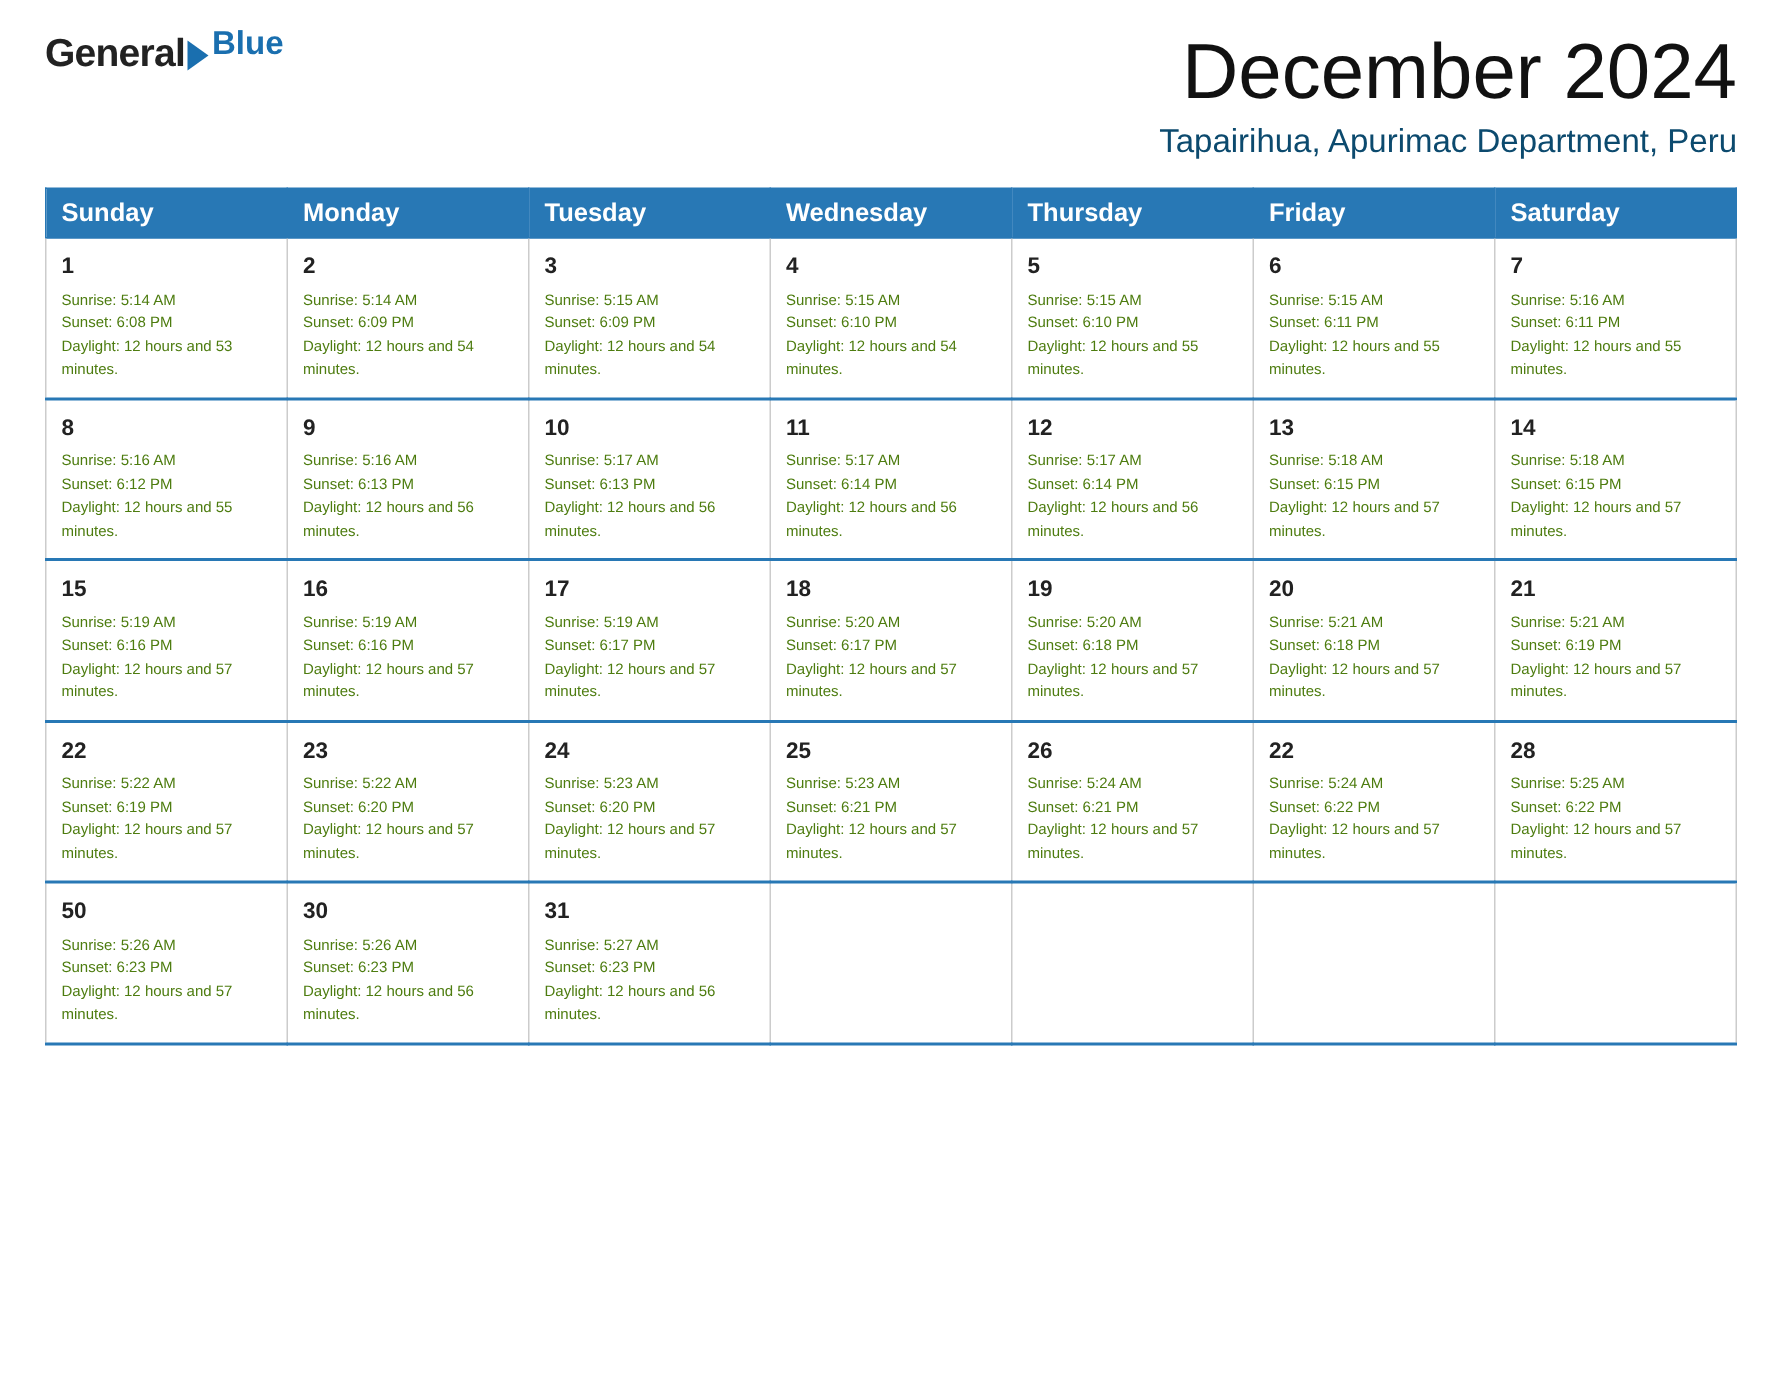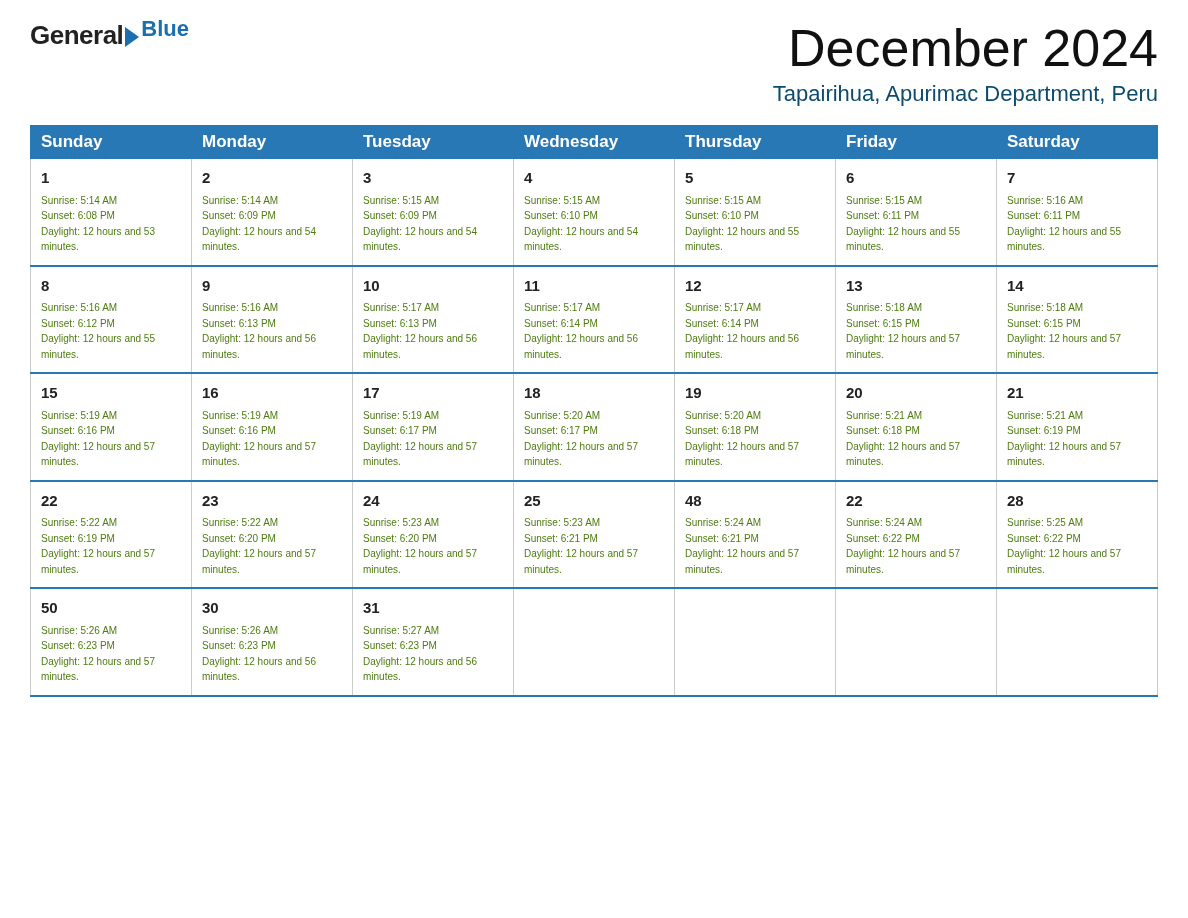--- a/index.html
+++ b/index.html
@@ -234,21 +234,21 @@
         </td>
         <td>
           <span class="day-num">24</span>
           <div class="day-info">Sunrise: 5:23 AM<br>Sunset: 6:20 PM<br>Daylight: 12 hours and 57 minutes.</div>
         </td>
         <td>
           <span class="day-num">25</span>
           <div class="day-info">Sunrise: 5:23 AM<br>Sunset: 6:21 PM<br>Daylight: 12 hours and 57 minutes.</div>
         </td>
         <td>
-          <span class="day-num">48</span>
+          <span class="day-num">26</span>
           <div class="day-info">Sunrise: 5:24 AM<br>Sunset: 6:21 PM<br>Daylight: 12 hours and 57 minutes.</div>
         </td>
         <td>
           <span class="day-num">22</span>
           <div class="day-info">Sunrise: 5:24 AM<br>Sunset: 6:22 PM<br>Daylight: 12 hours and 57 minutes.</div>
         </td>
         <td>
           <span class="day-num">28</span>
           <div class="day-info">Sunrise: 5:25 AM<br>Sunset: 6:22 PM<br>Daylight: 12 hours and 57 minutes.</div>
         </td>

